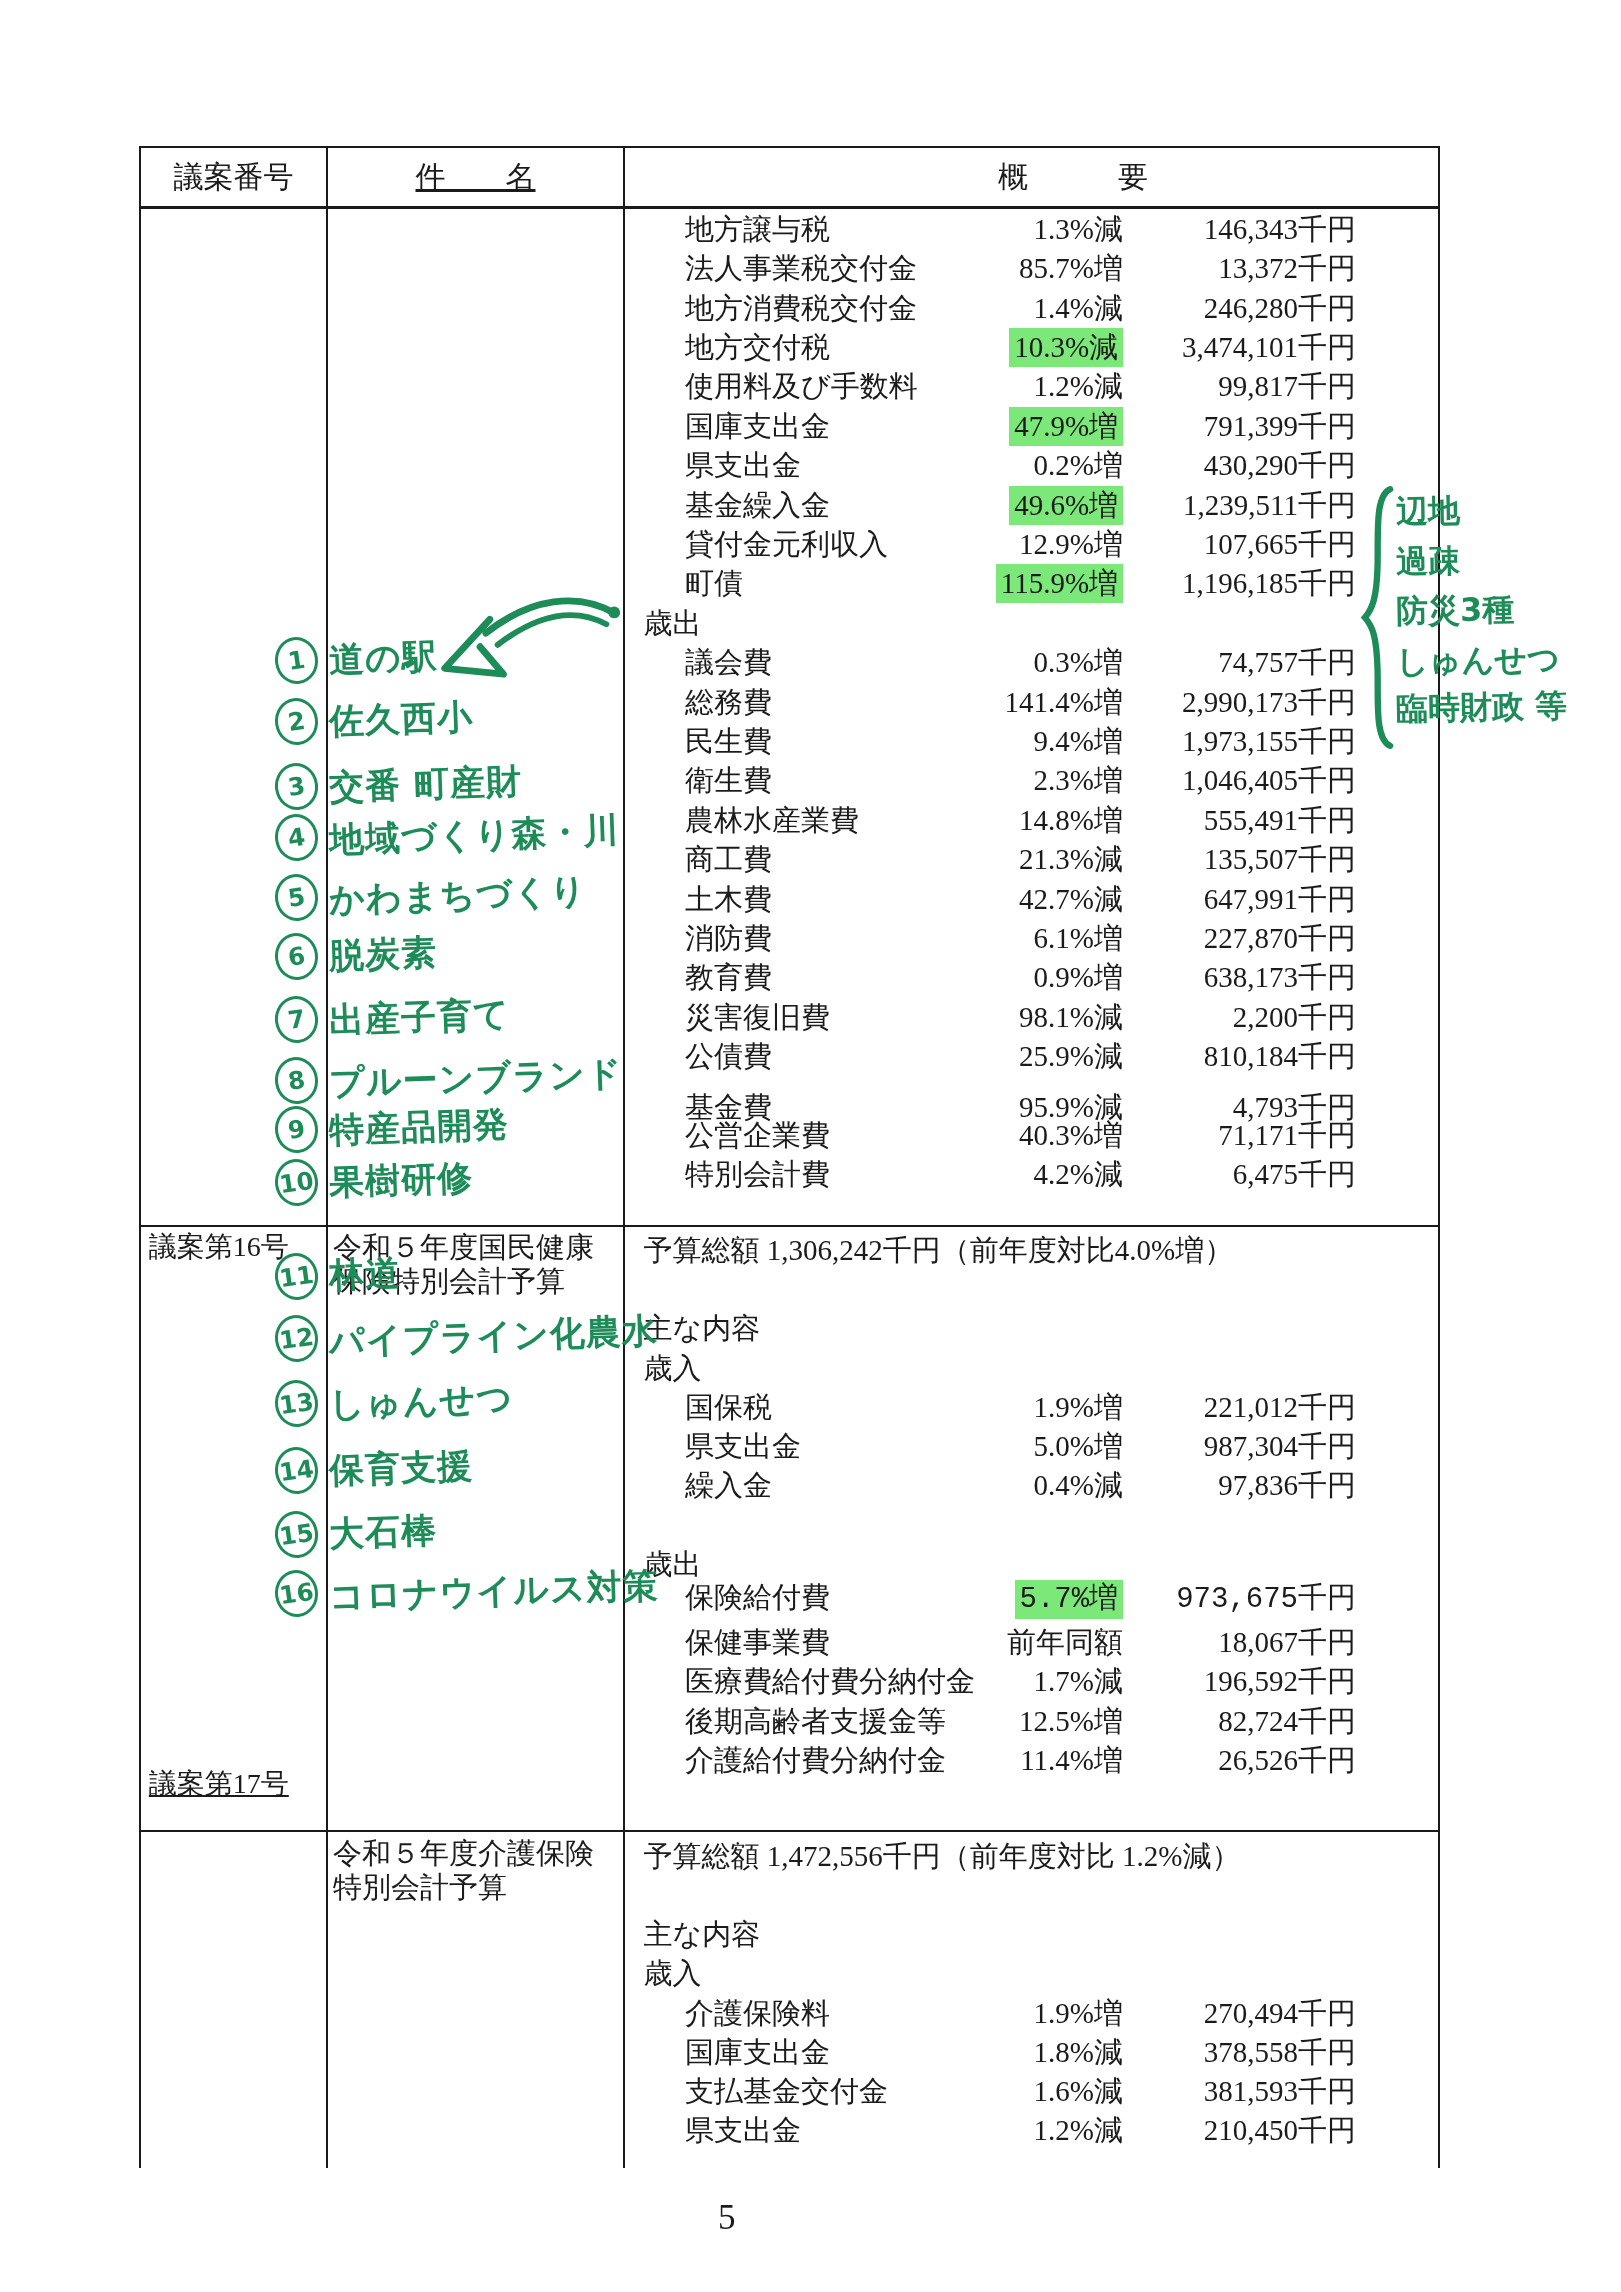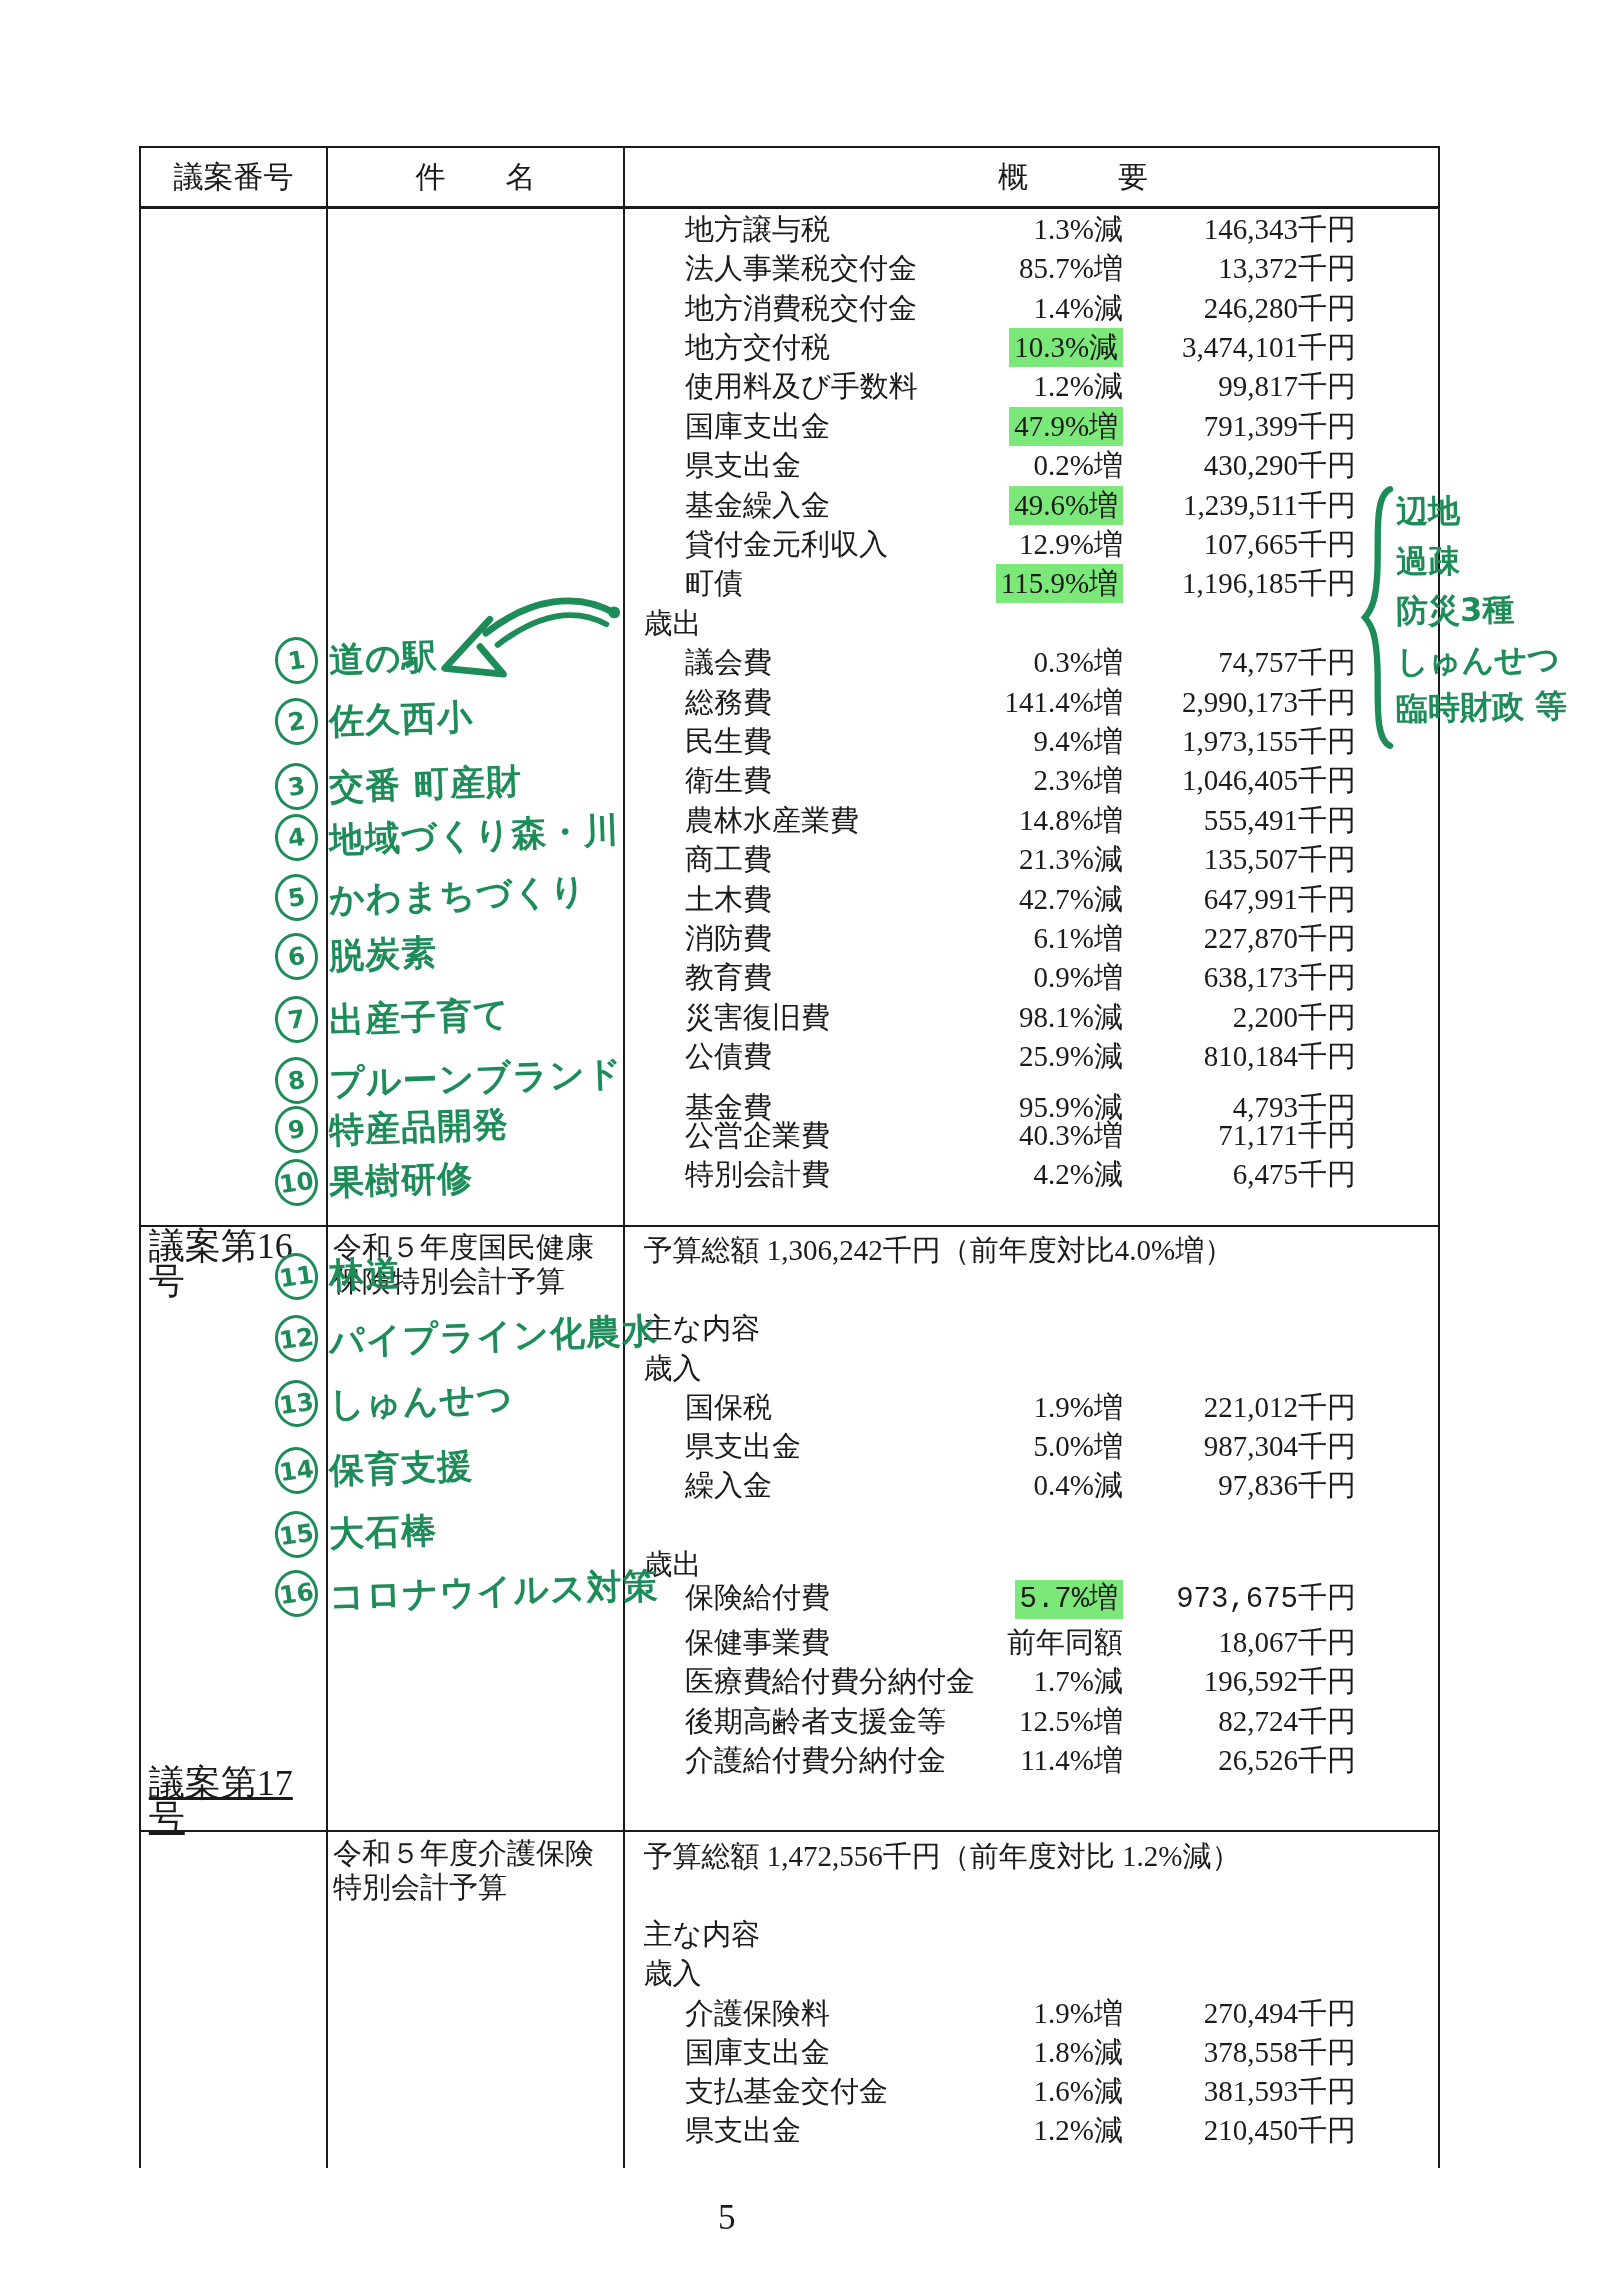--- a/index.html
+++ b/index.html
@@ -7,23 +7,23 @@
         font-family:"Liberation Serif","DejaVu Serif",serif;color:#1b1b1b;}
   
   .table-frame{position:absolute;left:139px;top:146px;width:1297px;height:2020px;
         border-top:2.9px solid #1a1a1a;border-left:2px solid #1a1a1a;border-right:2px solid #1a1a1a;}
   .vline{position:absolute;top:0;bottom:0;width:2px;background:#1a1a1a;}
   .v1{left:185px;} .v2{left:482px;}
   .hline{position:absolute;left:0;right:0;height:2px;background:#1a1a1a;}
   .header-sep{top:58px;height:2.9px;}
   .row-sep-1{top:1077px;} .row-sep-2{top:1682px;}
   .hcell{position:absolute;top:0;height:58px;line-height:58px;text-align:center;font-size:30px;}
-  .hc1{left:0;width:185px;} .hc2{left:187px;width:295px;} .hc3{left:484px;width:896px;}
+  .hc1{left:0;width:185px;} .hc2{left:187px;width:295px;text-decoration:underline;} .hc3{left:484px;width:896px;}
   
-  .bill-no{position:absolute;left:7.8px;width:178px;font-size:36px;line-height:35px;}
+  .bill-no{position:absolute;left:7.8px;width:178px;font-size:28px;line-height:35px;}
   .title-cell{position:absolute;left:192px;width:288px;font-size:29px;line-height:34px;}
   .sec-line{position:absolute;left:482px;width:813px;height:39px;font-size:29px;line-height:39px;}
   .sec-line .lbl0{position:absolute;left:20.6px;white-space:nowrap;}
   .sec-line .lbl1{position:absolute;left:62px;white-space:nowrap;}
   .sec-line .pct{position:absolute;right:313px;white-space:nowrap;}
   .sec-line .pct.hl{background:#7be879;padding:0 4.9px;}
   .sec-line .amt{position:absolute;right:80px;white-space:nowrap;}
   
   .hw-layer{position:absolute;left:0;top:0;width:1621px;height:2184px;z-index:5;pointer-events:none;}
   .hw-item{position:absolute;display:flex;align-items:flex-start;gap:10.8px;color:#1e8c59;}

